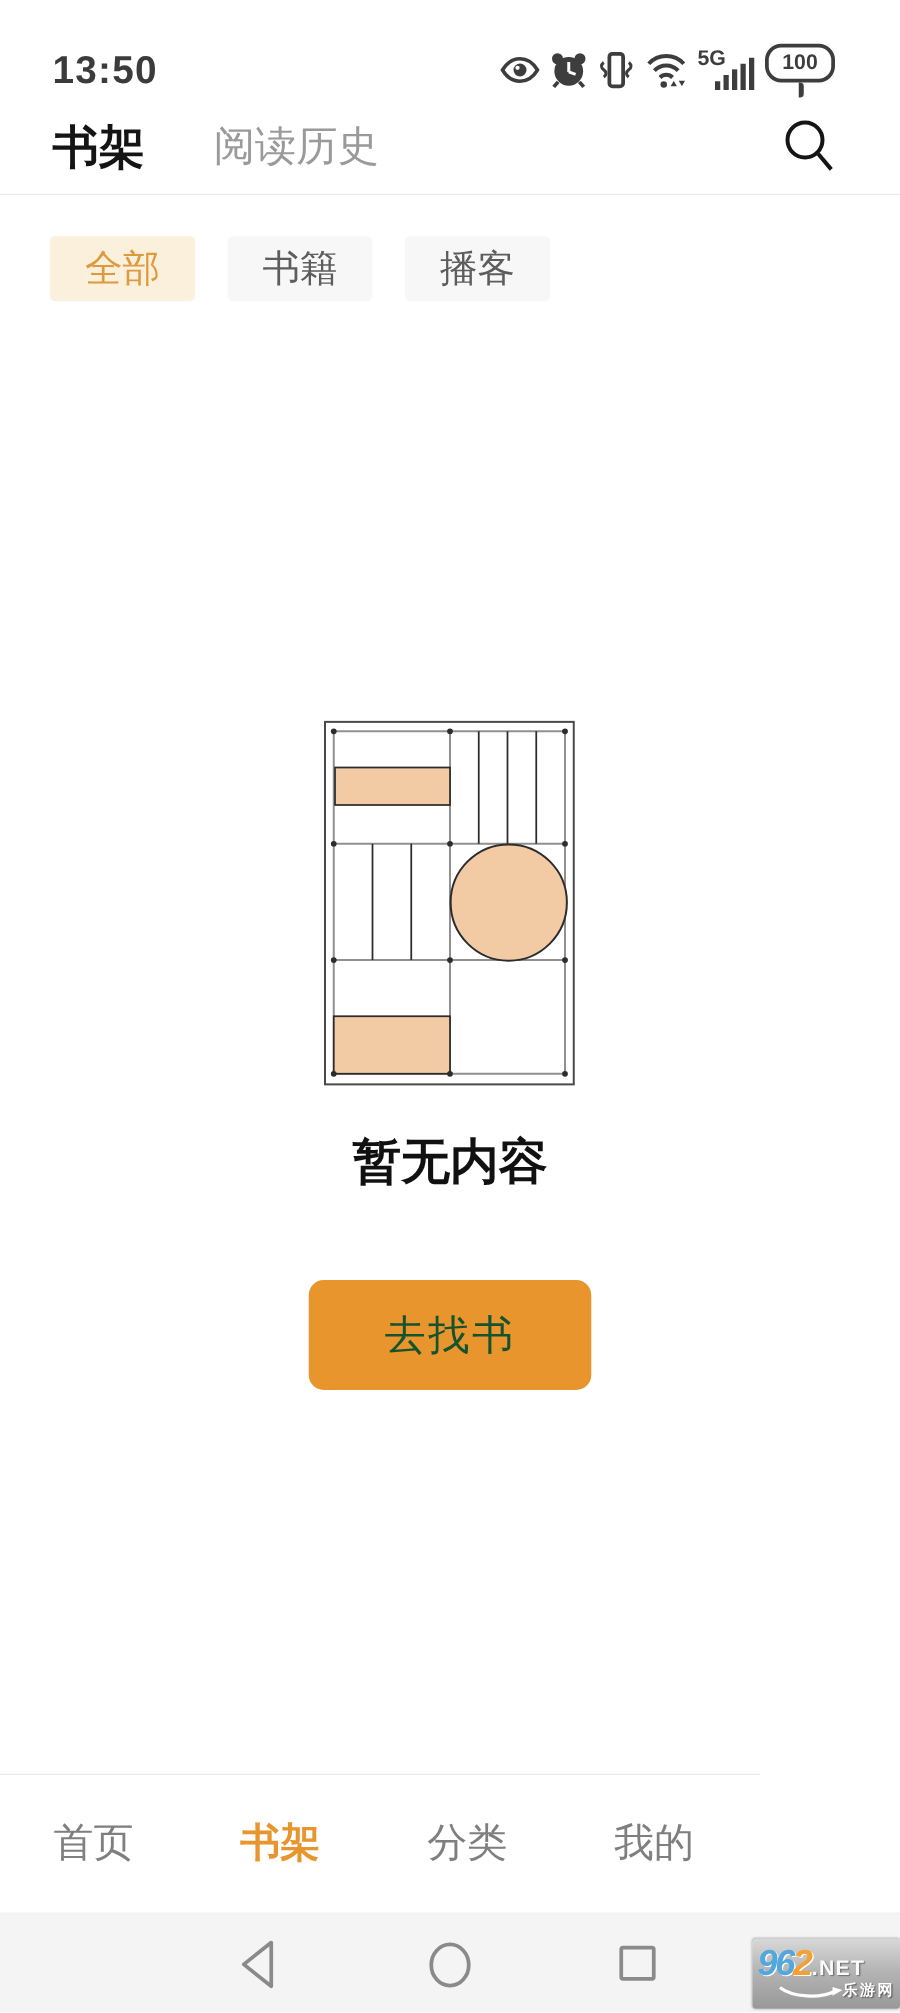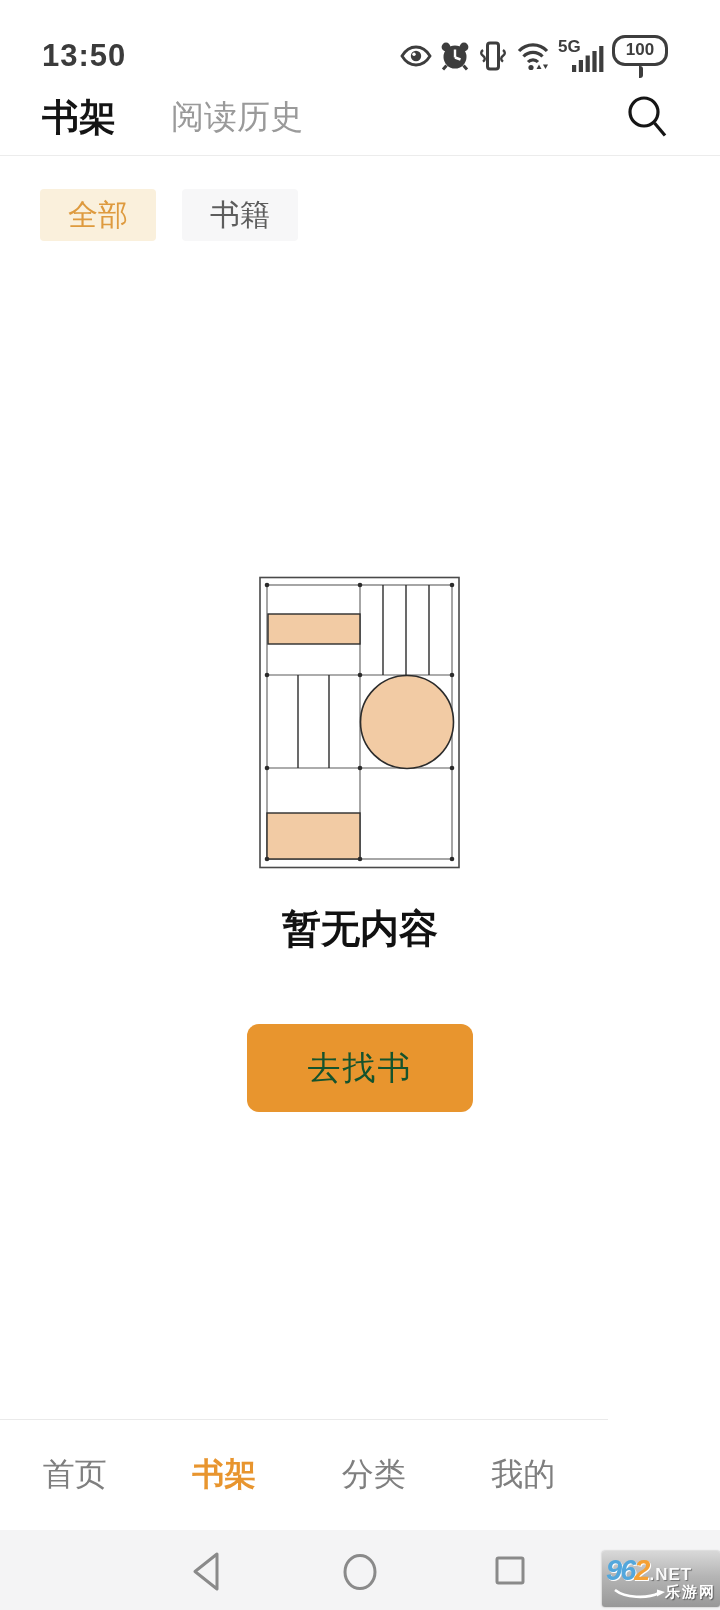--- a/index.html
+++ b/index.html
@@ -61,21 +61,21 @@
              background:linear-gradient(180deg,#d8d8d8 0%,#b5b5b5 45%,#989898 100%);
              box-shadow:0 0 2px rgba(0,0,0,.35);overflow:hidden;
              display:flex;flex-direction:column;justify-content:center;padding:2px 4px;box-sizing:border-box;}
   .wm-line1{display:flex;align-items:baseline;line-height:1;}
   .wm-num{font-size:29px;font-weight:900;font-style:italic;letter-spacing:-2px;
           color:#53A7DC;text-shadow:1px 1px 0 #fff;}
   .wm-num b{color:#F5A033;font-weight:900;}
   .wm-net{font-size:17px;font-weight:900;color:#fafafa;letter-spacing:1px;
           text-shadow:1px 1px 1px #6e6e6e;margin-left:1px;}
   .wm-line2{display:flex;align-items:center;justify-content:flex-end;margin-top:-2px;}
-  .wm-site{font-size:15px;font-weight:900;color:#fff;letter-spacing:2px;
+  .wm-site{font-size:12px;font-weight:900;color:#fff;letter-spacing:2px;
            text-shadow:1px 1px 1px #5a5a5a;}
 </style>
 </head>
 <body>
 
 <div class="screen">
 
   <div class="status-bar">
     <span class="time">13:50</span>
     <div class="status-icons">
@@ -130,20 +130,21 @@
       <svg width="44" height="46" viewBox="0 0 44 46">
         <circle cx="19" cy="18" r="14" fill="none" stroke="#151515" stroke-width="3.2"></circle>
         <line x1="29.5" y1="29" x2="40" y2="41.5" stroke="#151515" stroke-width="3.2"></line>
       </svg>
     </button>
   </div>
 
   <div class="chips">
     <button class="chip active">全部</button>
     <button class="chip">书籍</button>
+    <button class="chip">播客</button>
   </div>
 
   <svg class="illustration" width="202" height="294" viewBox="0 0 202 294">
     <rect x="1" y="1.5" width="199" height="290" fill="none" stroke="#4a4a4a" stroke-width="1.6"></rect>
     <rect x="8" y="9" width="185" height="274" fill="none" stroke="#909090" stroke-width="1.6"></rect>
     <line x1="101" y1="9" x2="101" y2="283" stroke="#909090" stroke-width="1.6"></line>
     <line x1="8" y1="99" x2="193" y2="99" stroke="#909090" stroke-width="1.6"></line>
     <line x1="8" y1="192" x2="193" y2="192" stroke="#909090" stroke-width="1.6"></line>
     <rect class="peach" x="9" y="38" width="92" height="30" stroke="#2c2c2c" stroke-width="1.4"></rect>
     <line x1="124" y1="9" x2="124" y2="99" stroke="#2c2c2c" stroke-width="1.4"></line>

